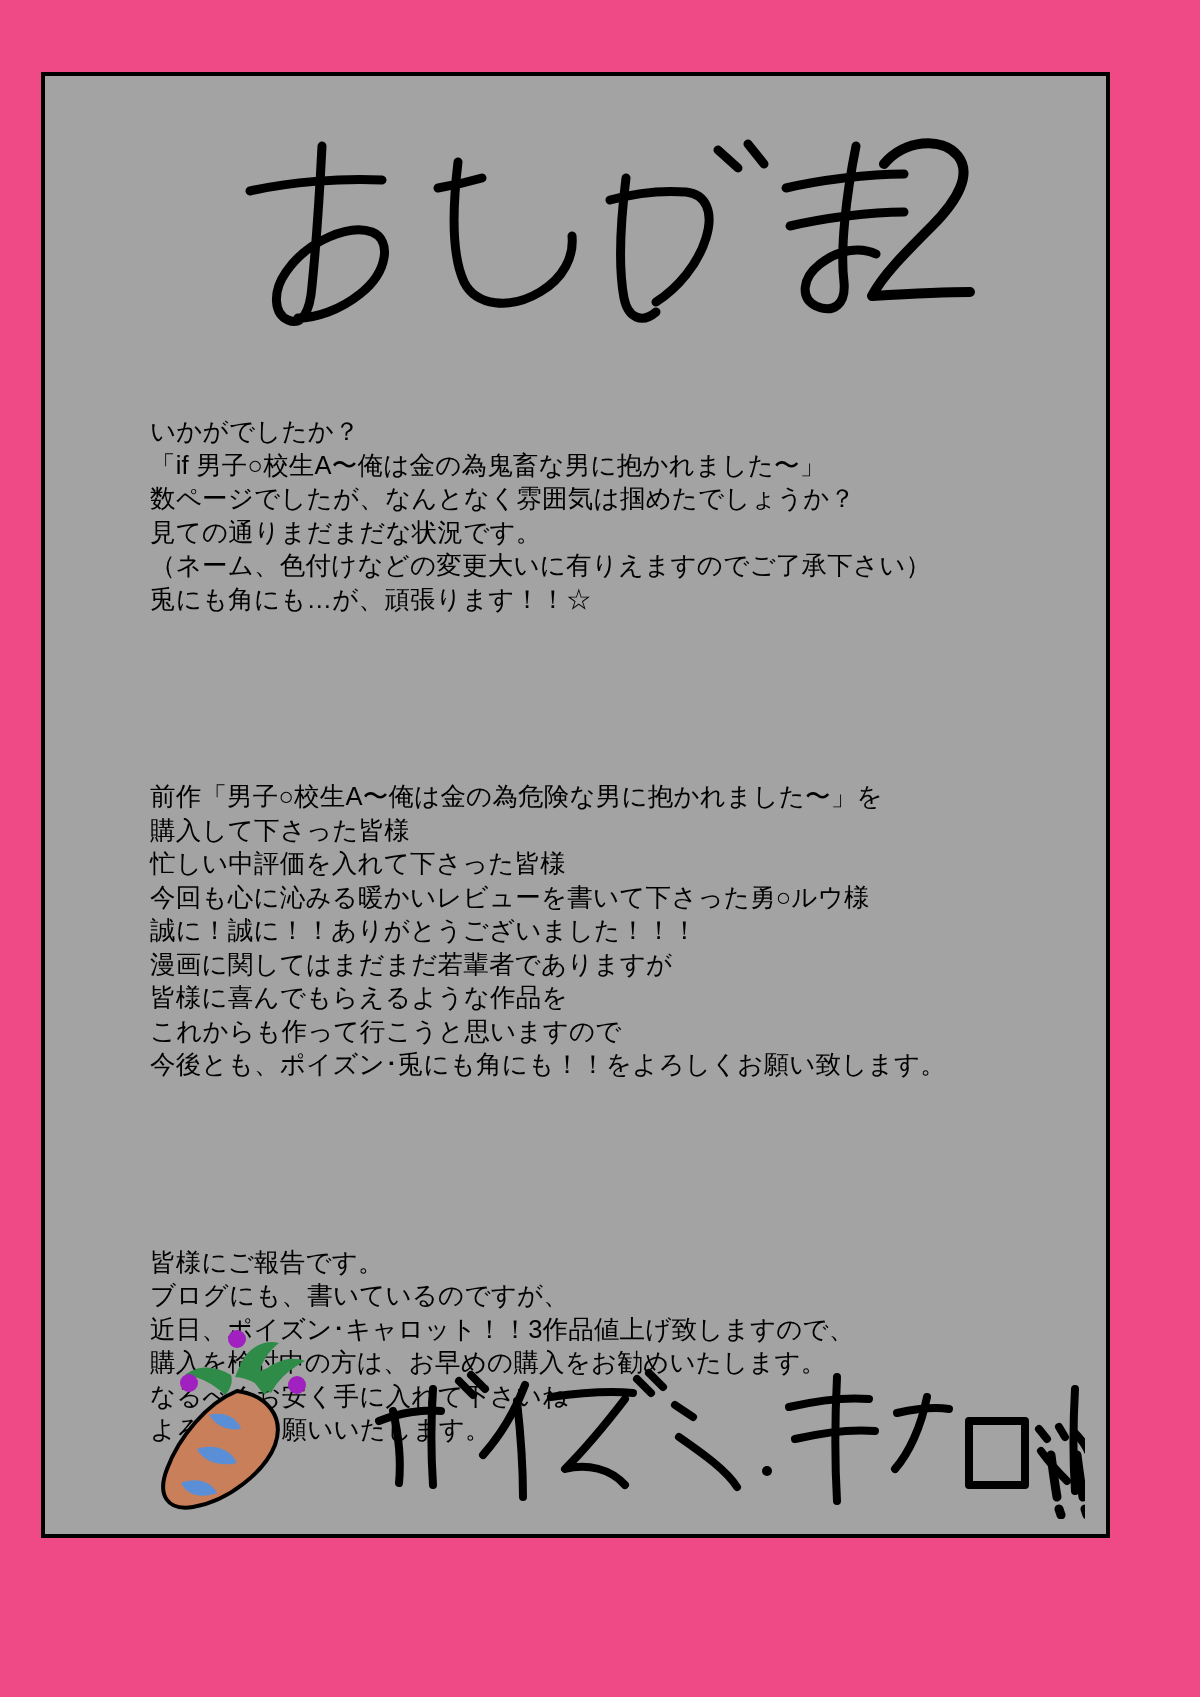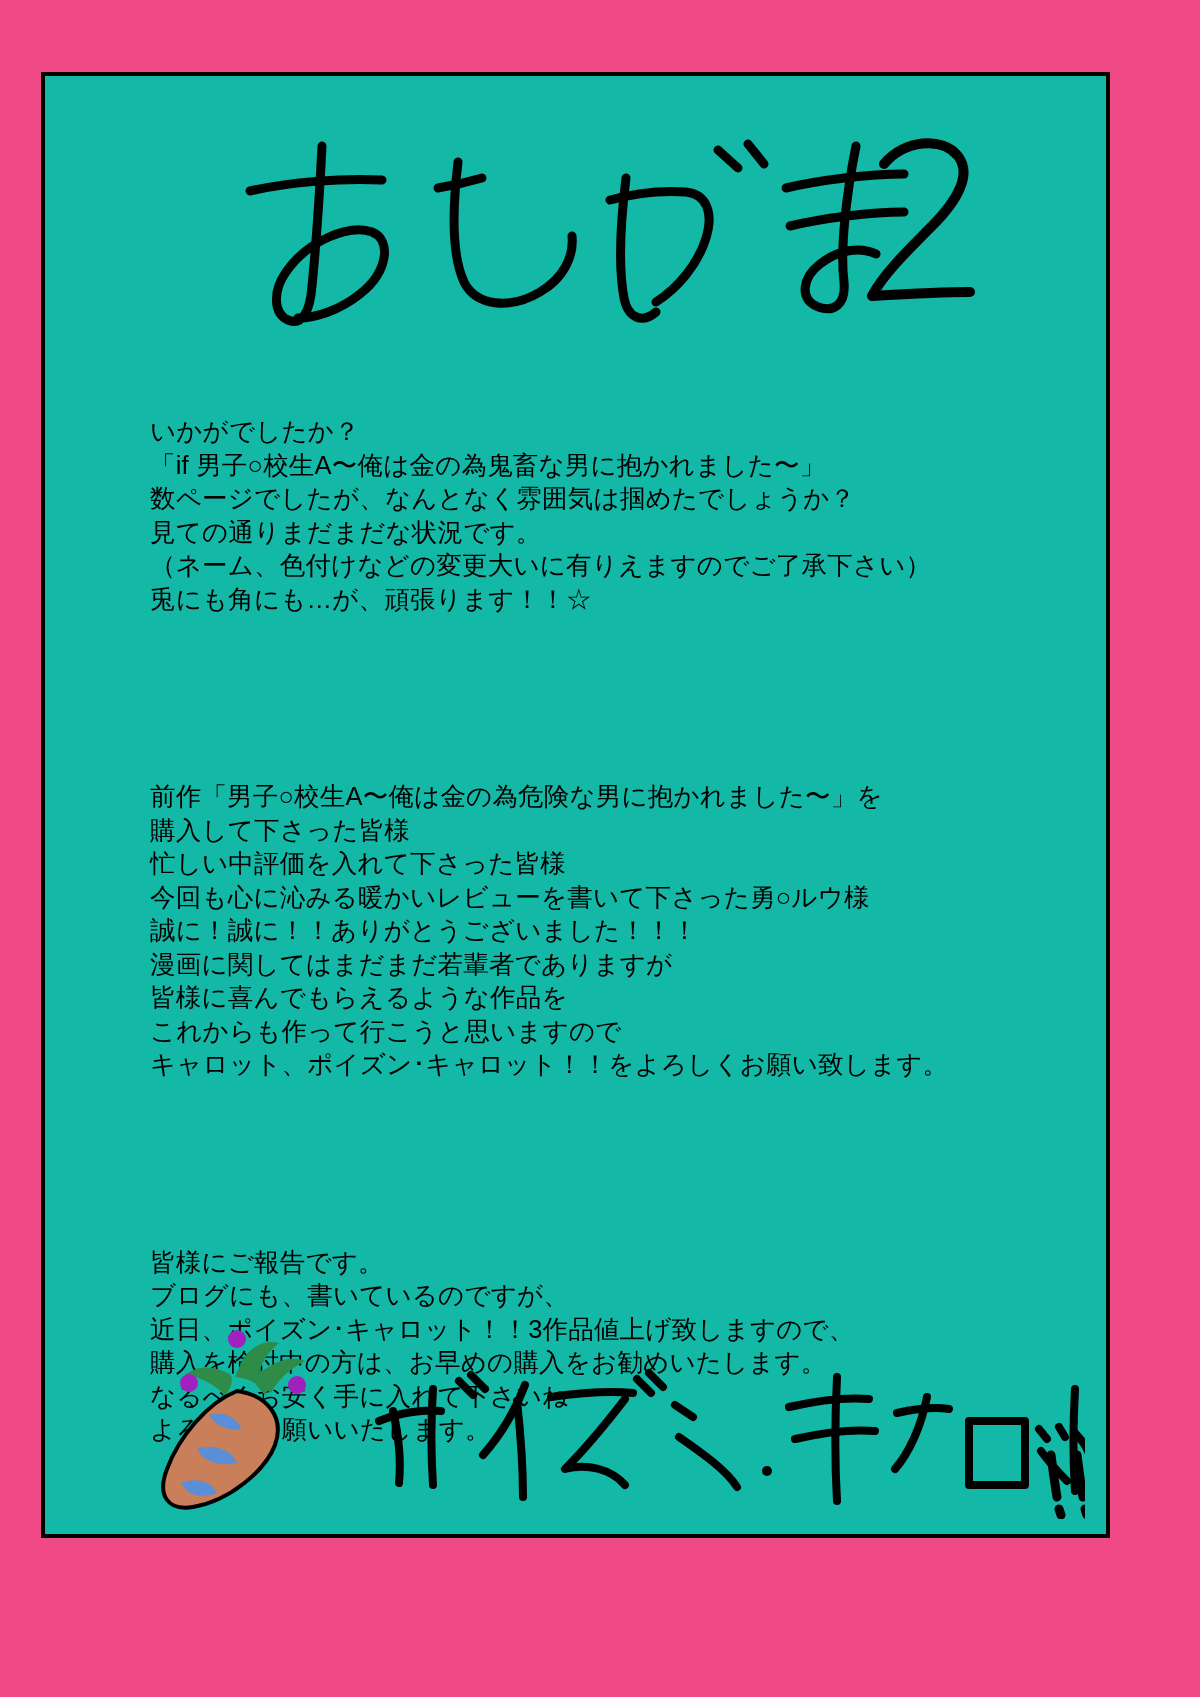--- a/index.html
+++ b/index.html
@@ -12,21 +12,21 @@
     background: #ef4a85;
     font-family: "Liberation Sans", sans-serif;
     overflow: hidden;
   }
   .page {
     position: absolute;
     left: 41px;
     top: 72px;
     width: 1069px;
     height: 1466px;
-    background: #14b8a6;
+    background: #a3a3a3;
     border: 4px solid #000000;
     box-sizing: border-box;
     overflow: hidden;
   }
   .title {
     position: absolute;
     left: 175px;
     top: 40px;
     width: 760px;
     height: 230px;
@@ -115,21 +115,21 @@
 兎にも角にも…が、頑張ります！！☆</p>
     <div class="spacer"></div>
     <p class="para">前作「男子○校生A〜俺は金の為危険な男に抱かれました〜」を
 購入して下さった皆様
 忙しい中評価を入れて下さった皆様
 今回も心に沁みる暖かいレビューを書いて下さった勇○ルウ様
 誠に！誠に！！ありがとうございました！！！
 漫画に関してはまだまだ若輩者でありますが
 皆様に喜んでもらえるような作品を
 これからも作って行こうと思いますので
-キャロット、ポイズン･キャロット！！をよろしくお願い致します。</p>
+今後とも、ポイズン･兎にも角にも！！をよろしくお願い致します。</p>
     <div class="spacer"></div>
     <p class="para">皆様にご報告です。
 ブログにも、書いているのですが、
 近日、ポイズン･キャロット！！3作品値上げ致しますので、
 購入を検討中の方は、お早めの購入をお勧めいたします。
 なるべくお安く手に入れて下さいね
 よろしくお願いいたします。</p>
     <div class="spacer"></div>
     
     

